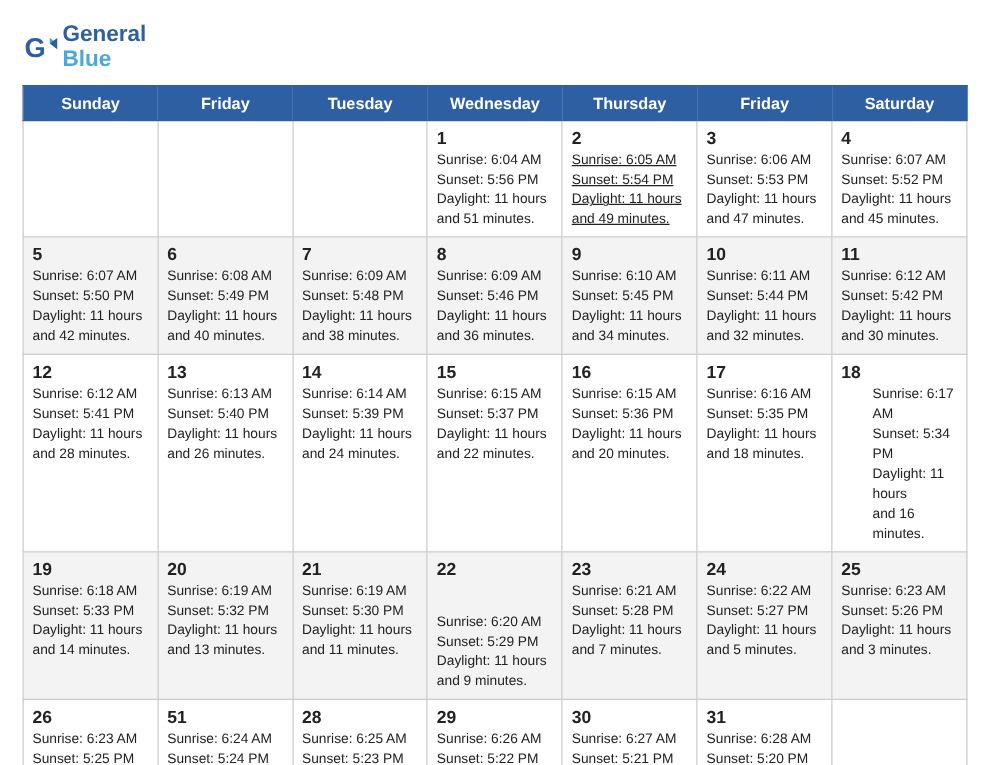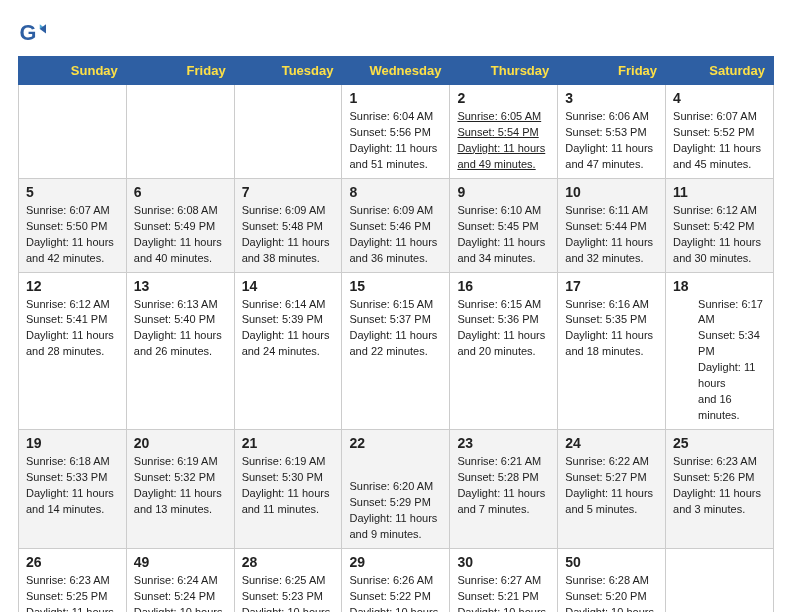--- a/index.html
+++ b/index.html
@@ -40,22 +40,22 @@
       font-size: 15px;
       color: #333;
     }
     .calendar {
       width: 100%;
       border-collapse: collapse;
       border: 1px solid #ccc;
     }
     .calendar th {
       background: #2e5fa3;
-      color: #fde047;
-      text-align: right;
+      color: #ffffff;
+      text-align: center;
       padding: 6px 8px;
       font-size: 13px;
       font-weight: bold;
       border: 1px solid #2e5fa3;
     }
     .calendar td {
       border: 1px solid #ccc;
       vertical-align: top;
       padding: 5px 7px;
       width: 108px;
@@ -87,20 +87,24 @@
 <body>
 
 <div class="page">
   <div class="header">
     <div class="logo">
       <svg class="logo-icon" viewBox="0 0 36 36">
         <text x="2" y="28" font-size="28" font-weight="bold" fill="#2e5fa3" font-family="Arial">G</text>
         <polygon points="28,8 36,14 28,14" fill="#4ea8d6"></polygon>
         <polygon points="28,14 36,8 36,20" fill="#2e5fa3"></polygon>
       </svg>
+      <div>
+        <div style="font-size:18px;font-weight:bold;color:#2e5fa3;line-height:1.1;">General</div>
+        <div style="font-size:18px;font-weight:bold;color:#4ea8d6;line-height:1.1;">Blue</div>
+      </div>
     </div>
     <div class="title-block">
       <div class="month-title"></div>
       <div class="location"></div>
     </div>
   </div>
 
   <table class="calendar">
     <thead>
       <tr>
@@ -302,21 +306,21 @@
         </tr>
         <tr class="row-even">
           <td>
             <div class="day-num">26</div>
             <div class="day-info" style="white-space: pre-line;">Sunrise: 6:23 AM
 Sunset: 5:25 PM
 Daylight: 11 hours
 and 1 minute.</div>
           </td>
           <td>
-            <div class="day-num">49</div>
+            <div class="day-num">51</div>
             <div class="day-info" style="white-space: pre-line;">Sunrise: 6:24 AM
 Sunset: 5:24 PM
 Daylight: 10 hours
 and 59 minutes.</div>
           </td>
           <td>
             <div class="day-num">28</div>
             <div class="day-info" style="white-space: pre-line;">Sunrise: 6:25 AM
 Sunset: 5:23 PM
 Daylight: 10 hours
@@ -330,21 +334,21 @@
 and 55 minutes.</div>
           </td>
           <td>
             <div class="day-num">30</div>
             <div class="day-info" style="white-space: pre-line;">Sunrise: 6:27 AM
 Sunset: 5:21 PM
 Daylight: 10 hours
 and 54 minutes.</div>
           </td>
           <td>
-            <div class="day-num">50</div>
+            <div class="day-num">31</div>
             <div class="day-info" style="white-space: pre-line;">Sunrise: 6:28 AM
 Sunset: 5:20 PM
 Daylight: 10 hours
 and 52 minutes.</div>
           </td>
           <td class="empty-cell"></td>
         </tr>
       </tbody>
   </table>
 </div>

